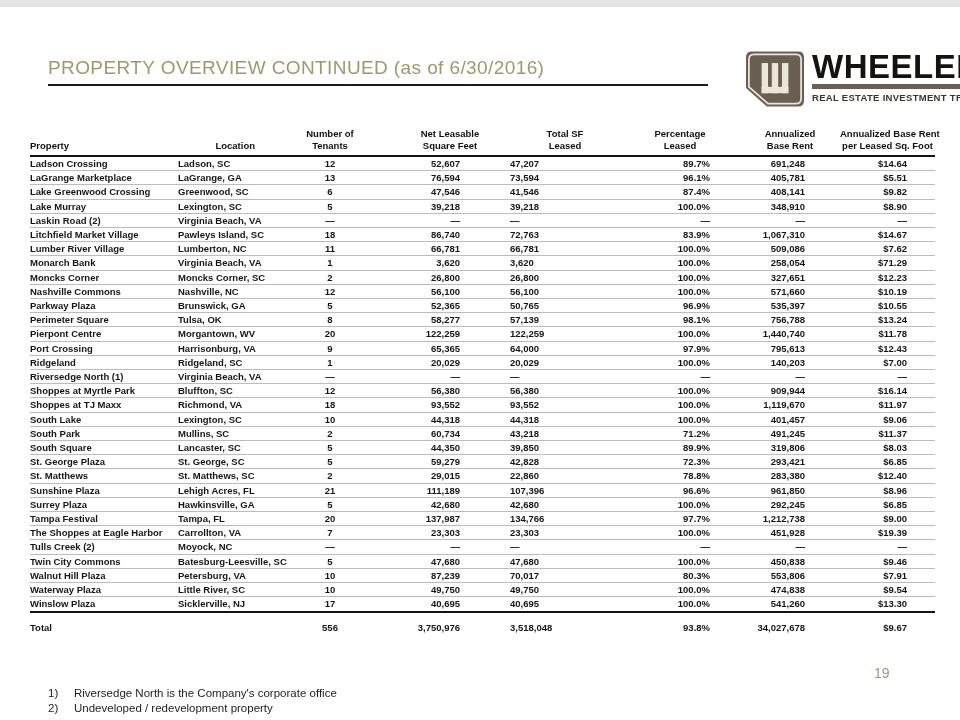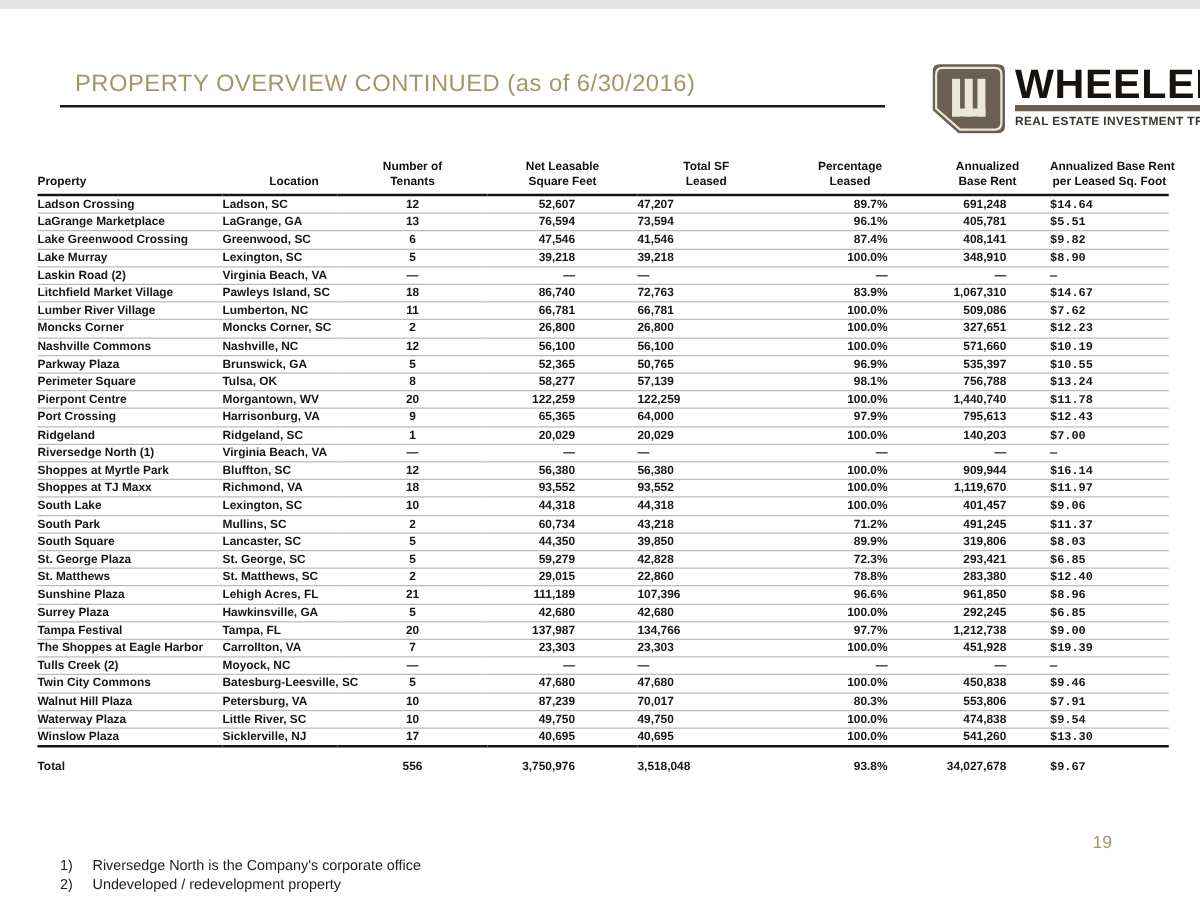--- a/index.html
+++ b/index.html
@@ -4,21 +4,21 @@
 <style>
   html,body{margin:0;padding:0;background:#ffffff;}
   .slide{
     position:relative;width:960px;height:720px;background:#ffffff;
     font-family:"Liberation Sans", sans-serif;overflow:hidden;
   }
   .top-strip{position:absolute;top:0;left:0;width:960px;height:7px;background:#e3e3e3;}
 
   
   .slide-title{
-    position:absolute;left:60px;top:57px;font-size:19px;letter-spacing:0.4px;
+    position:absolute;left:48px;top:57px;font-size:19px;letter-spacing:0.4px;
     color:#a39769;white-space:nowrap;
   }
   .title-rule{position:absolute;left:48px;top:84px;width:660px;height:2px;background:#1b1b1b;}
 
   
   .logo{position:absolute;left:710px;top:51px;display:flex;gap:8px;align-items:flex-start;margin-left:36px;}
   .logo-mark{width:58px;height:56px;display:block;}
   .brand-name{font-size:33px;font-weight:bold;color:#16130f;line-height:31px;letter-spacing:0.5px;white-space:nowrap;}
   .brand-rule{height:5px;background:#6b5f53;margin-top:2px;width:156px;}
   .brand-tagline{font-size:9.5px;font-weight:bold;color:#3a352e;letter-spacing:0.3px;margin-top:3px;white-space:nowrap;}
@@ -44,21 +44,21 @@
   th.col-0{text-align:left;}
   th.col-1{text-align:right;padding-right:15px;}
   th.col-2,th.col-3,th.col-4,th.col-5,th.col-6,th.col-7{text-align:center;}
   td.col-0{text-align:left;}
   td.col-1{text-align:left;}
   td.col-2{text-align:center;}
   td.col-3{text-align:right;padding-right:50px;}
   td.col-4{padding-right:50px;}
   td.col-5{text-align:right;padding-right:30px;}
   td.col-6{text-align:right;padding-right:35px;margin-top:18px;}
-  td.col-7{padding-right:28px;font-family:Liberation Mono, monospace;}
+  td.col-7{text-align:right;padding-right:28px;}
 
   
   .footnotes{position:absolute;left:48px;top:686px;font-size:11.5px;color:#1d1d1d;}
   .footnote{display:flex;line-height:14.5px;}
   .footnote .fn-label{width:26px;flex:none;}
 
   
   .page-number{position:absolute;left:874px;top:665px;font-size:14px;color:#a39769;}
 </style>
 </head>
@@ -198,20 +198,30 @@
           <td class="col-0">Lumber River Village</td>
           <td class="col-1">Lumberton, NC</td>
           <td class="col-2">11</td>
           <td class="col-3">66,781</td>
           <td class="col-4">66,781</td>
           <td class="col-5">100.0%</td>
           <td class="col-6">509,086</td>
           <td class="col-7">$7.62</td>
         </tr>
         <tr>
+          <td class="col-0">Monarch Bank</td>
+          <td class="col-1">Virginia Beach, VA</td>
+          <td class="col-2">1</td>
+          <td class="col-3">3,620</td>
+          <td class="col-4">3,620</td>
+          <td class="col-5">100.0%</td>
+          <td class="col-6">258,054</td>
+          <td class="col-7">$71.29</td>
+        </tr>
+        <tr>
           <td class="col-0">Moncks Corner</td>
           <td class="col-1">Moncks Corner, SC</td>
           <td class="col-2">2</td>
           <td class="col-3">26,800</td>
           <td class="col-4">26,800</td>
           <td class="col-5">100.0%</td>
           <td class="col-6">327,651</td>
           <td class="col-7">$12.23</td>
         </tr>
         <tr>

